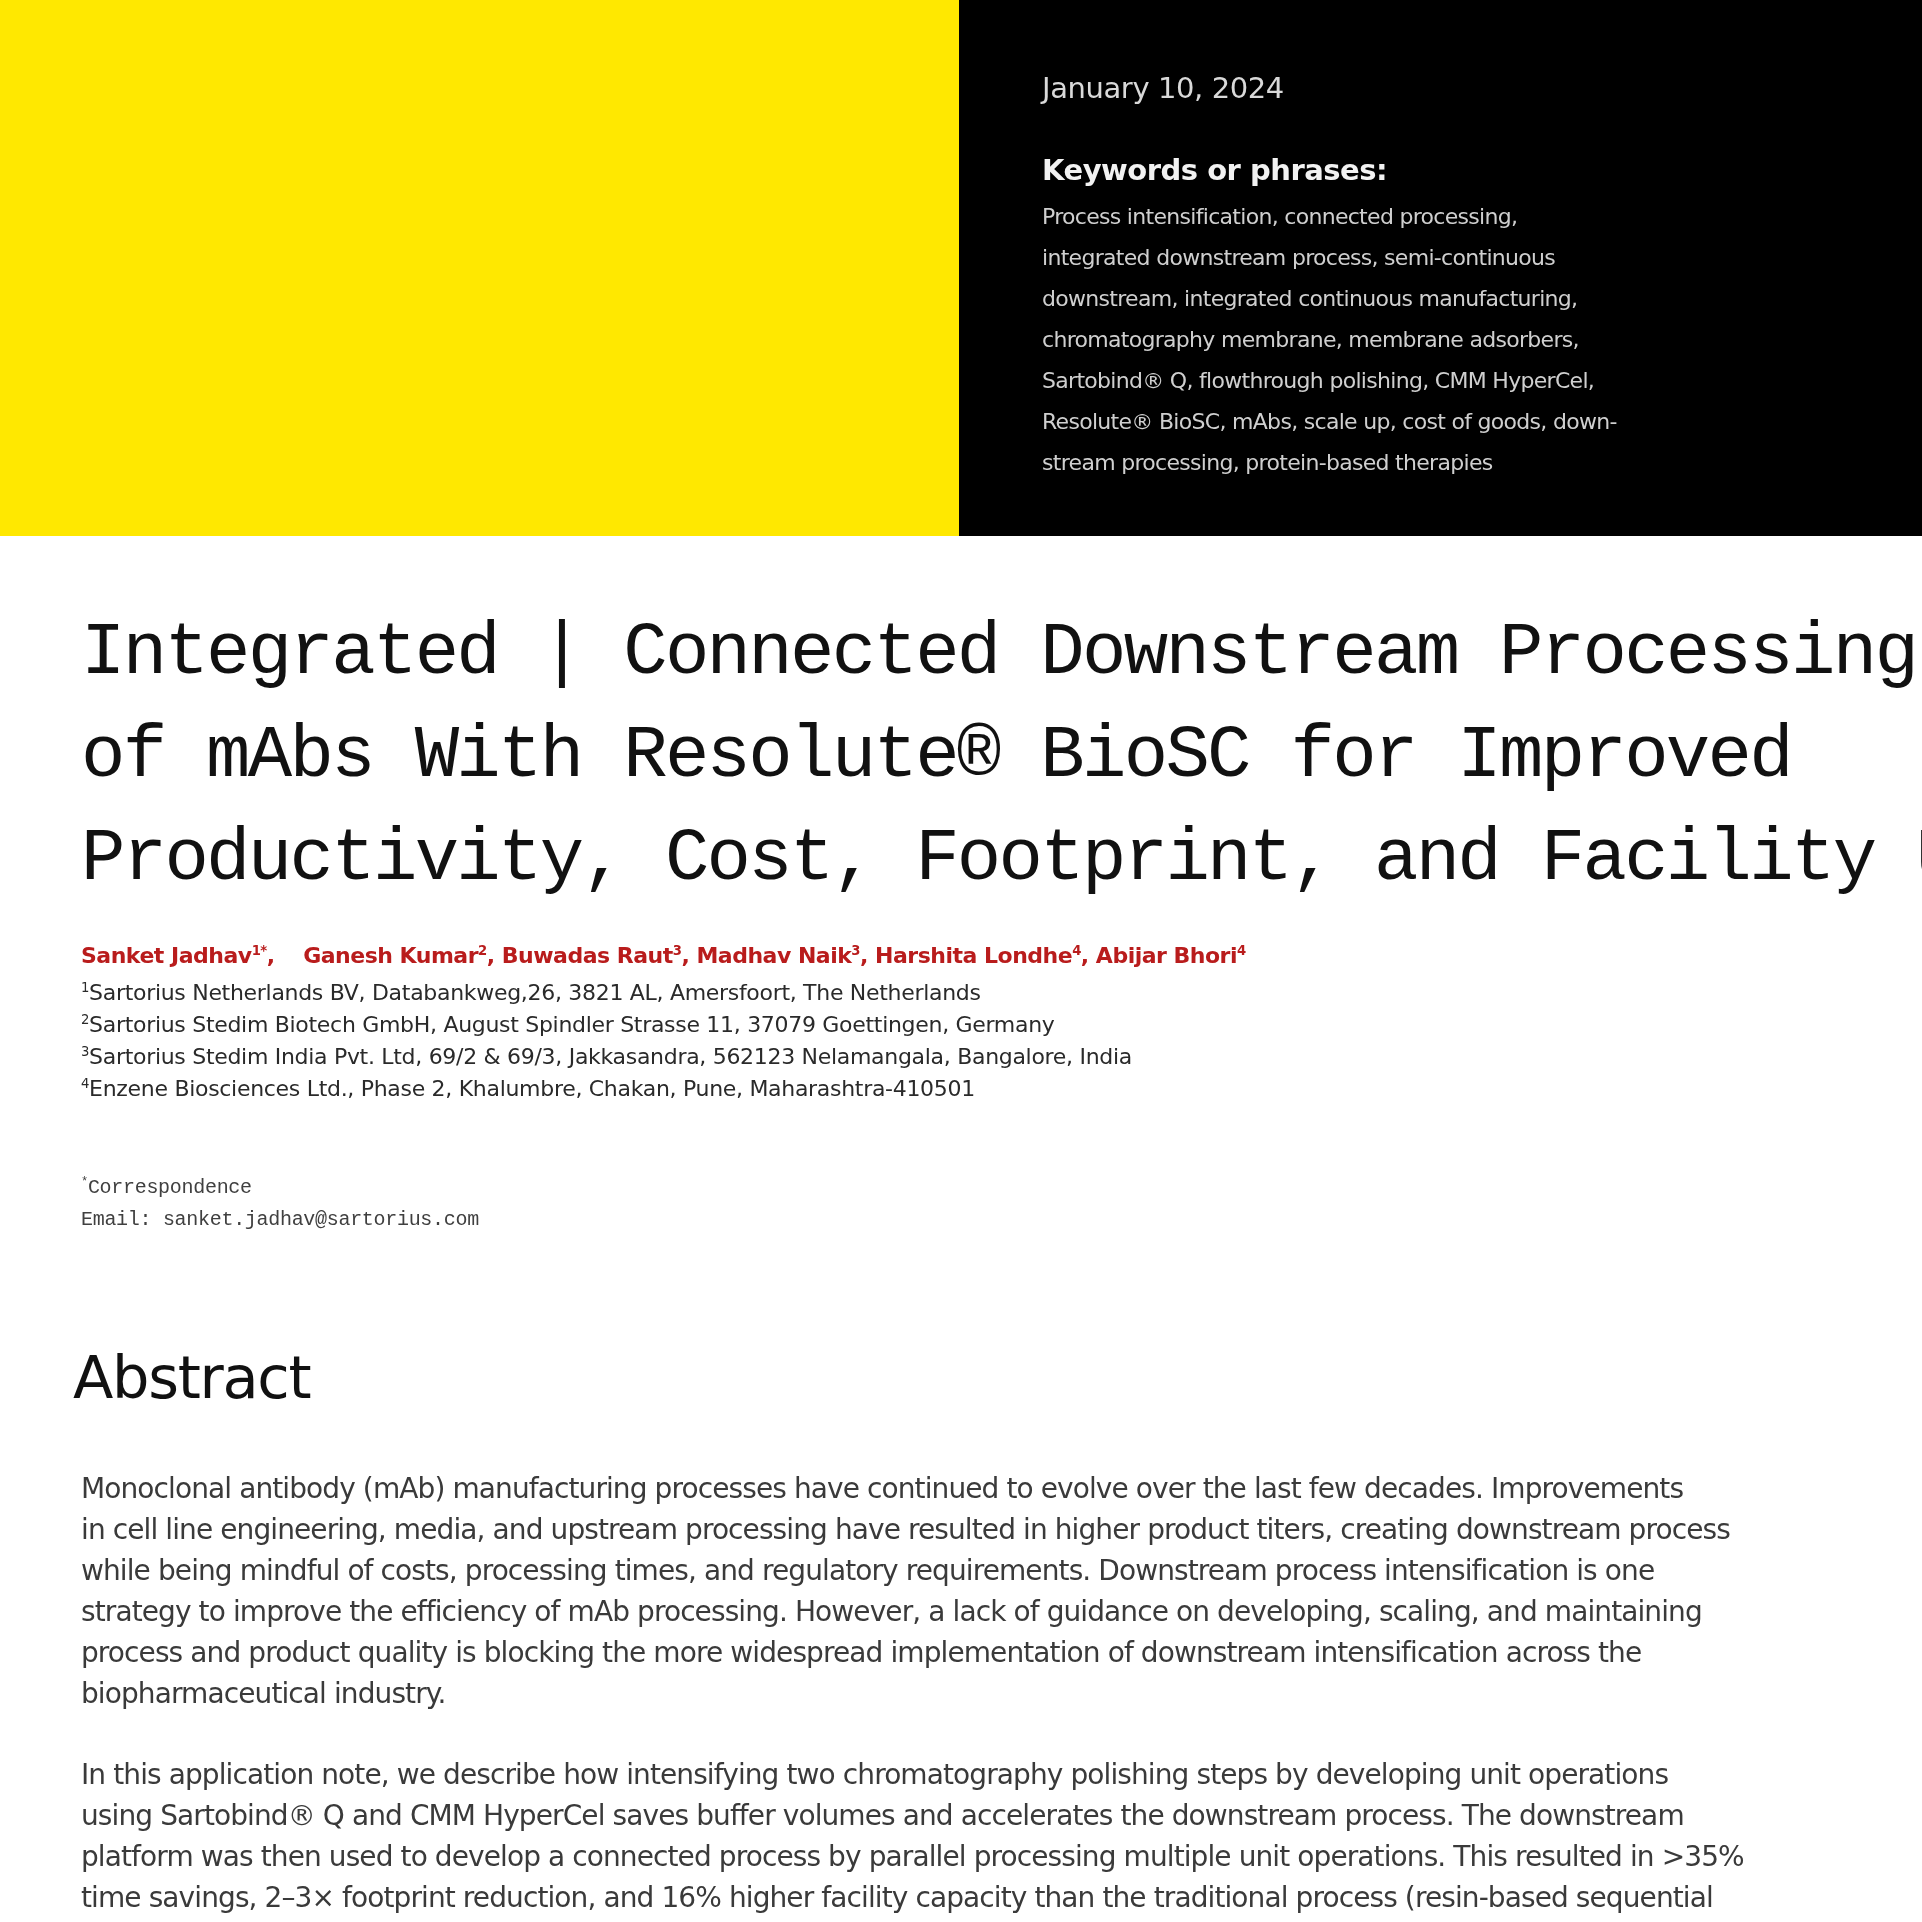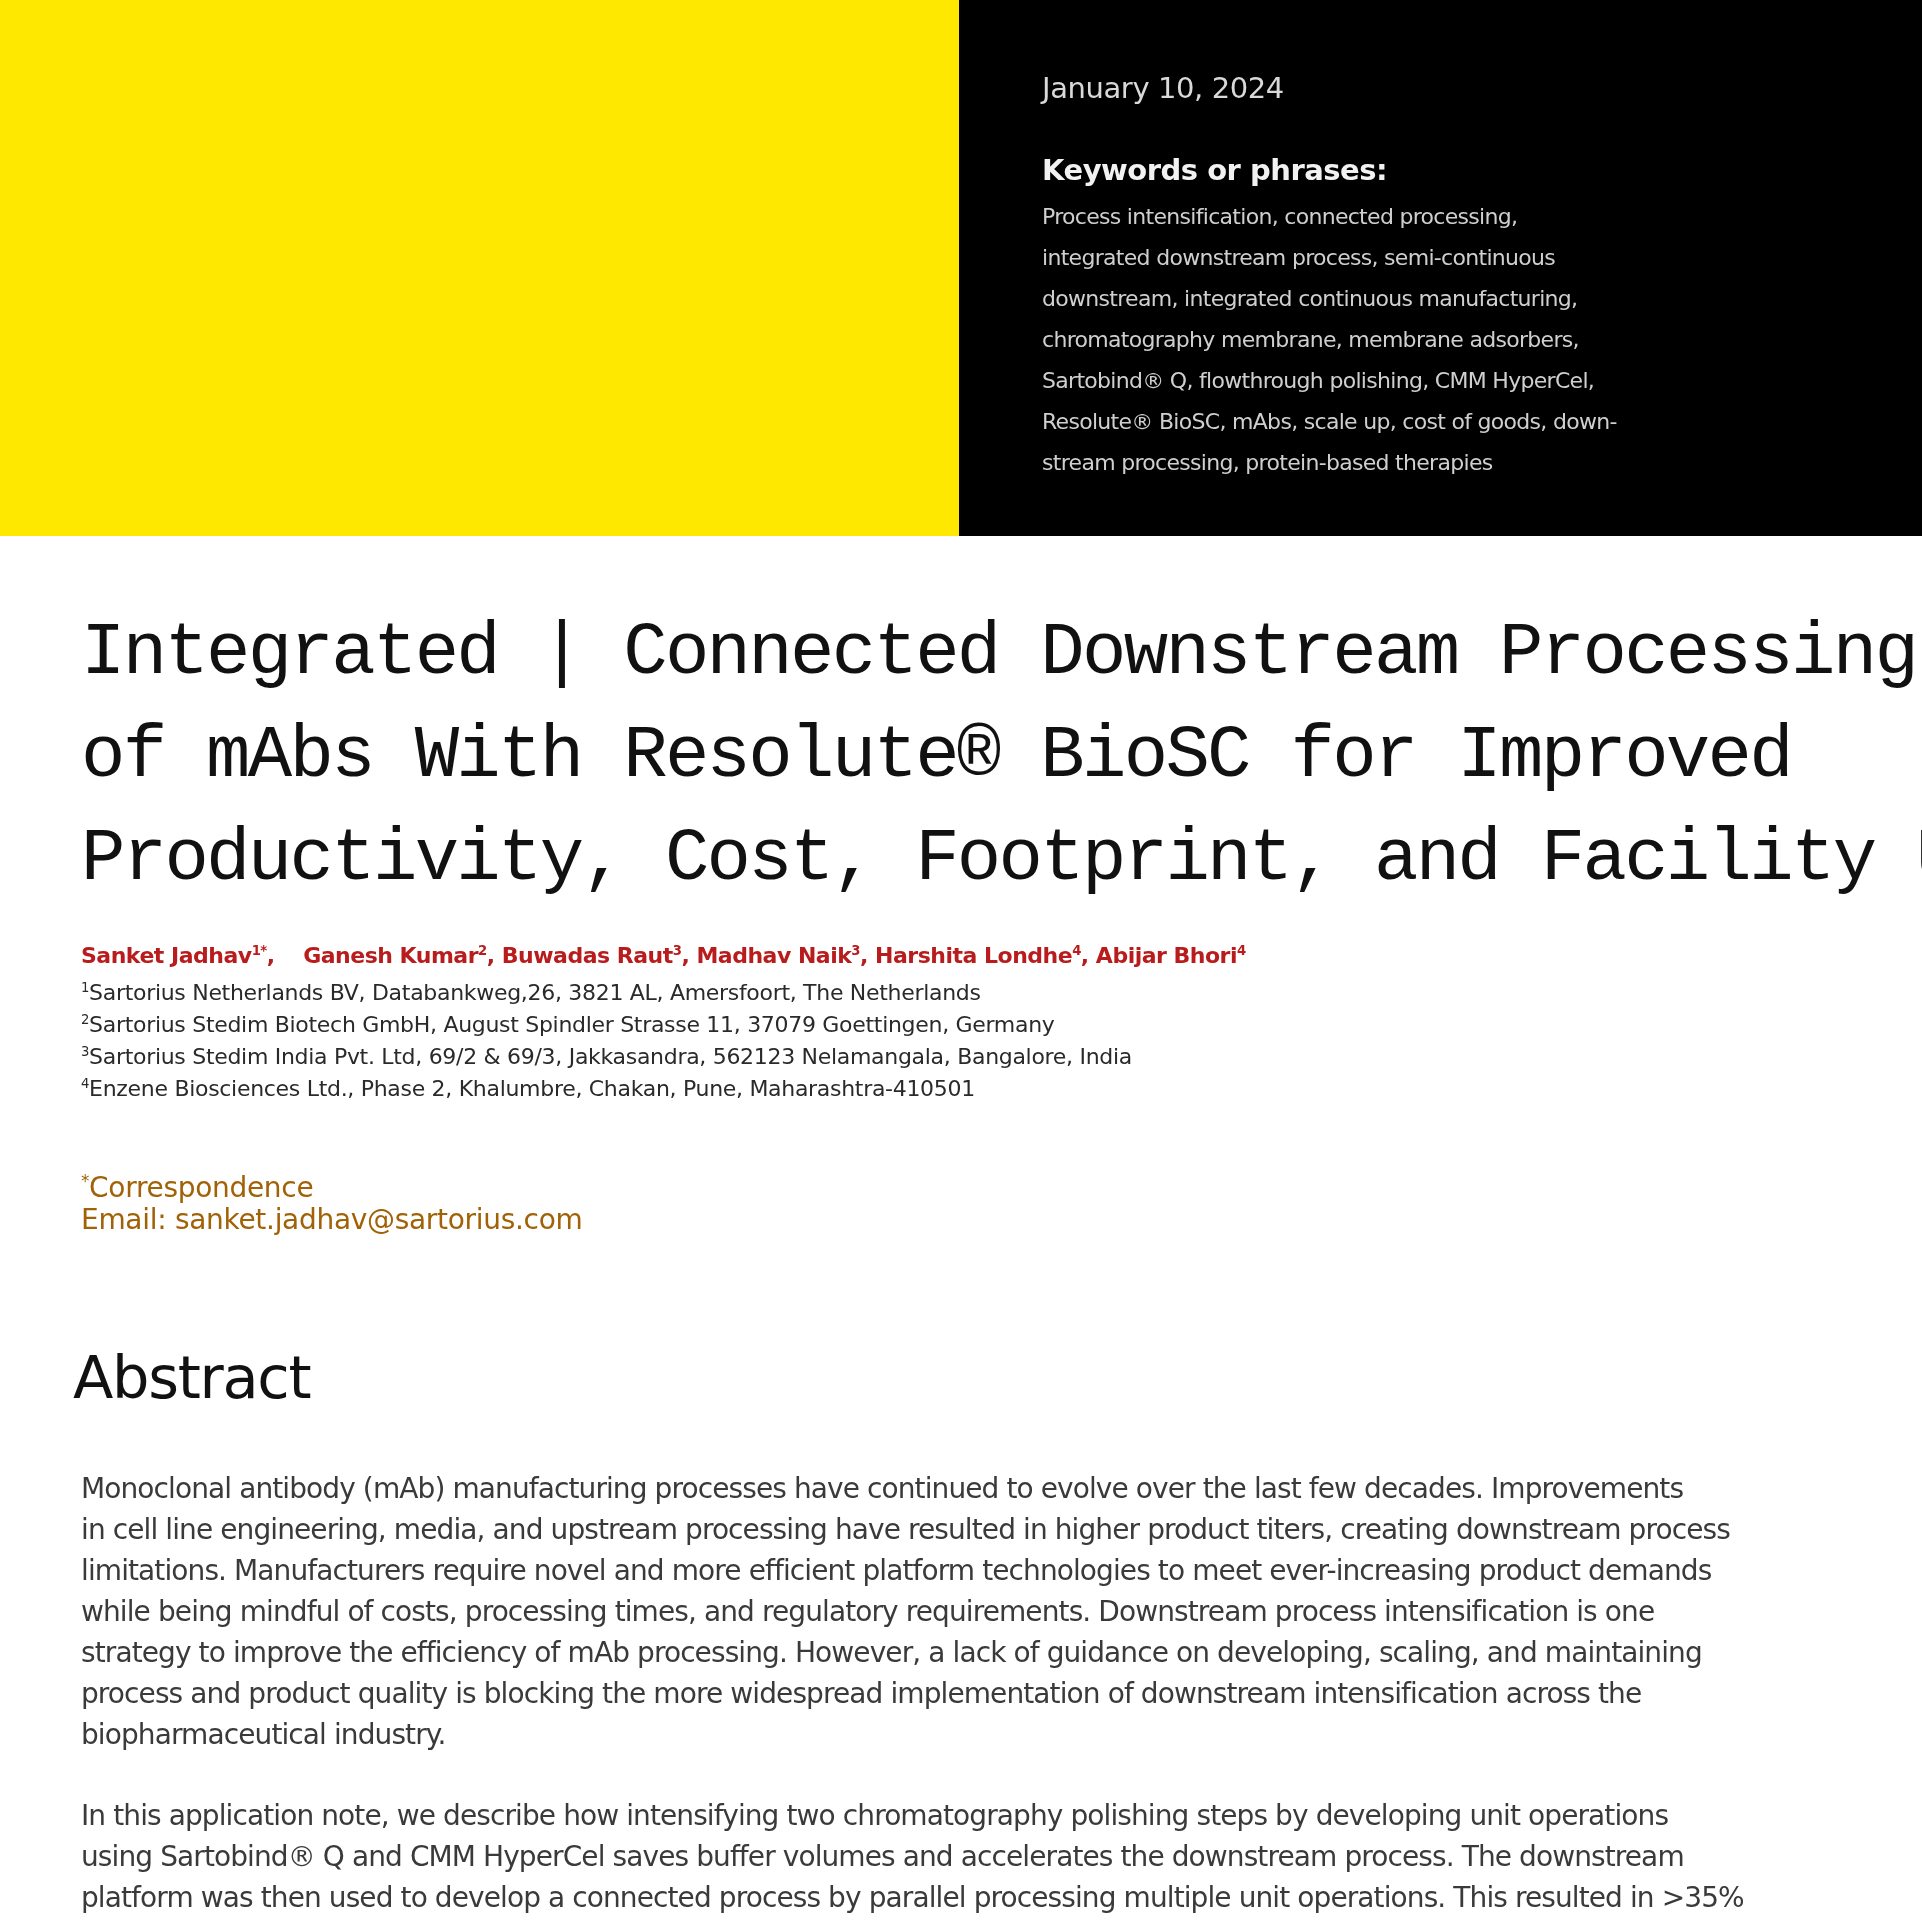--- a/index.html
+++ b/index.html
@@ -34,21 +34,21 @@
   .authors {
     position: absolute; left: 81px; top: 943px; font-size: 22px; font-weight: bold;
     color: #b91c1c; letter-spacing: -0.5px; white-space: nowrap;
   }
   .affils { position: absolute; left: 81px; top: 977px; }
   .affil {
     font-size: 22px; line-height: 32px; color: #2a2a2a; letter-spacing: -0.3px; white-space: nowrap;
   }
   sup { font-size: 60%; vertical-align: super; line-height: 0; }
   .corr { position: absolute; left: 81px; top: 1172px; }
-  .corr-line { font-size: 28px; line-height: 32px; color: #a16207; letter-spacing: -0.3px; white-space: nowrap; }
+  .corr-line { font-size: 20px; line-height: 32px; color: #404040; letter-spacing: -0.3px; white-space: nowrap; font-family: Liberation Mono, monospace; }
   .abstract-heading {
     position: absolute; left: 73px; top: 1343px; font-size: 59px; color: #111;
     letter-spacing: -1.3px; white-space: nowrap;
   }
   .abstract { position: absolute; left: 81px; top: 1452px; width: 1805px; }
   .para { margin: 16px 0 40px 0; }
   .para-line {
     font-size: 28px; line-height: 41px; color: #3a3a3a; letter-spacing: -0.9px; white-space: nowrap;
   }
 </style>
@@ -97,21 +97,20 @@
   <div class="corr-line"><sup>*</sup><span>Correspondence</span></div>
   <div class="corr-line">Email: sanket.jadhav@sartorius.com</div>
 </div>
 
 <div class="abstract-heading">Abstract</div>
 
 <div class="abstract">
   <div class="para">
     <div class="para-line">Monoclonal antibody (mAb) manufacturing processes have continued to evolve over the last few decades. Improvements</div>
     <div class="para-line">in cell line engineering, media, and upstream processing have resulted in higher product titers, creating downstream process</div>
-    <div class="para-line">limitations. Manufacturers require novel and more efficient platform technologies to meet ever-increasing product demands</div>
     <div class="para-line">while being mindful of costs, processing times, and regulatory requirements. Downstream process intensification is one</div>
     <div class="para-line">strategy to improve the efficiency of mAb processing. However, a lack of guidance on developing, scaling, and maintaining</div>
     <div class="para-line">process and product quality is blocking the more widespread implementation of downstream intensification across the</div>
     <div class="para-line">biopharmaceutical industry.</div>
   </div>
   <div class="para">
     <div class="para-line">In this application note, we describe how intensifying two chromatography polishing steps by developing unit operations</div>
     <div class="para-line">using Sartobind® Q and CMM HyperCel saves buffer volumes and accelerates the downstream process. The downstream</div>
     <div class="para-line">platform was then used to develop a connected process by parallel processing multiple unit operations. This resulted in &gt;35%</div>
     <div class="para-line">time savings, 2–3× footprint reduction, and 16% higher facility capacity than the traditional process (resin-based sequential</div>

